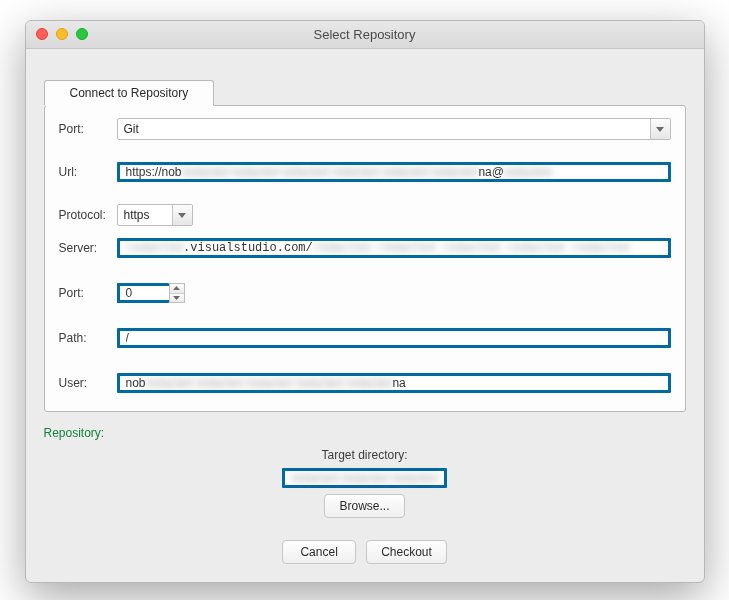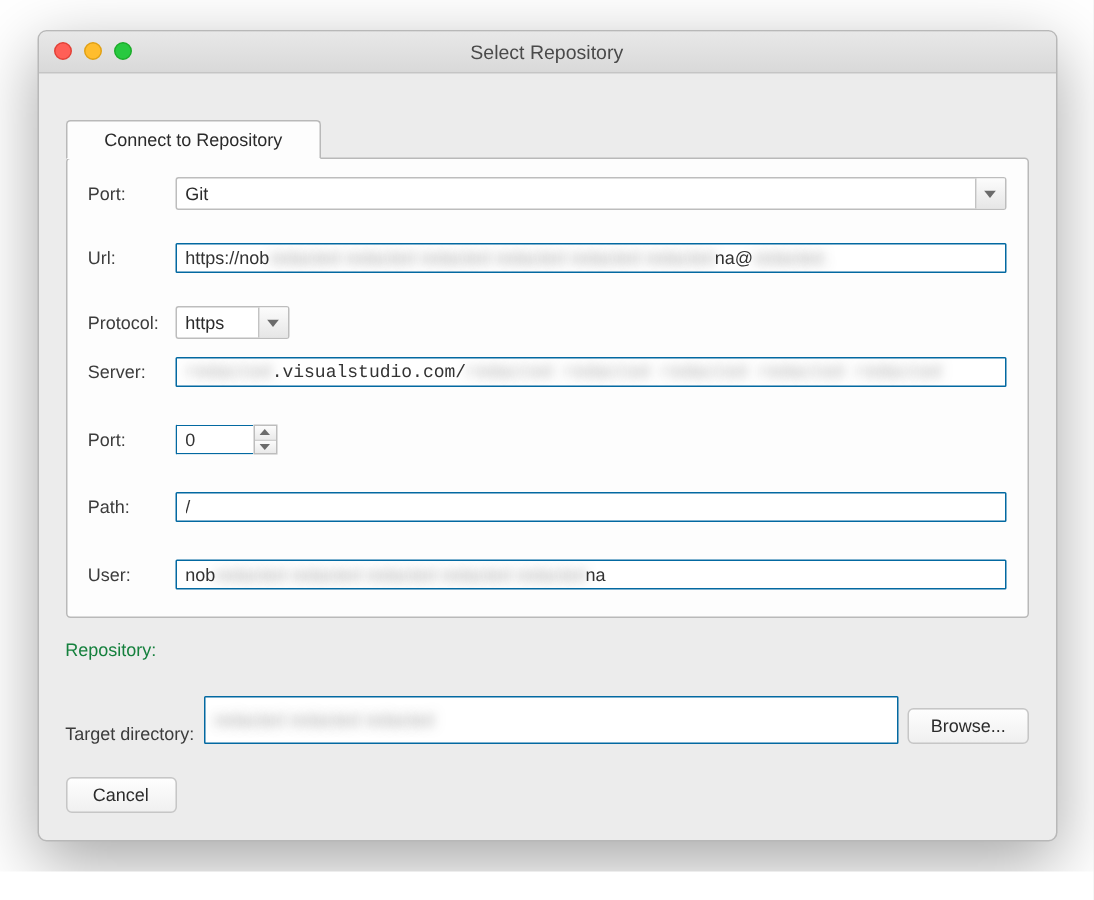--- a/index.html
+++ b/index.html
@@ -119,21 +119,21 @@
       border-left: 1px solid #c3c3c3;
       display: flex;
       align-items: center;
       justify-content: center;
     }
     .select .arrow-btn svg { display:block; }
     .select.small { flex: 0 0 auto; width: 76px; }
     .textinput {
       flex: 1;
       height: 20px;
-      border: 1px solid #0369a1;
+      border: 3px solid #0369a1;
       background: #fff;
       font-size: 12px;
       color: #333;
       padding: 0 6px;
       border-radius: 1px;
     }
     .spinner-wrap {
       display: flex;
       align-items: stretch;
     }
@@ -152,40 +152,41 @@
       background: linear-gradient(#fcfcfc,#eaeaea);
       display:flex; align-items:center; justify-content:center;
     }
     .spinner-btns div:first-child { border-bottom:1px solid #cfcfcf;}
     .gap { height: 10px; }
     .below {
       margin-top: 14px;
     }
     .below-row {
       display: flex;
-      align-items: flex-end;
+      align-items: center;
       gap: 6px;
-      margin-top: 24px;
+      margin-top: 8px;
+      flex-direction: column;
     }
     .below-row label { font-size: 12px; color: #3c3c3c; }
     .below-row .textinput { height: 32px; }
     .btn {
       height: 24px;
       min-width: 74px;
       padding: 0 14px;
       background: linear-gradient(#fefefe,#f0f0f0);
       border: 1px solid #c6c6c6;
       border-radius: 4px;
       font-size: 12px;
       color: #2b2b2b;
       cursor: default;
     }
     .actions {
       display: flex;
-      justify-content: flex-start;
+      justify-content: center;
       gap: 10px;
       margin-top: 22px;
     }
     .blur {
       color: transparent !important;
       text-shadow: 0 0 7px rgba(90,90,90,0.55);
       user-select: none;
     }
   </style>
 </head>
@@ -297,16 +298,17 @@
         <label>Target directory:</label>
         <div class="textinput" style="display:flex;align-items:center;">
           <span class="blur">redacted redacted redacted</span>
         </div>
         <button class="btn">Browse...</button>
       </div>
     </div>
 
     <div class="actions">
       <button class="btn">Cancel</button>
+      <button class="btn">Checkout</button>
     </div>
 
   </div>
 </div>
 
 </body></html>

